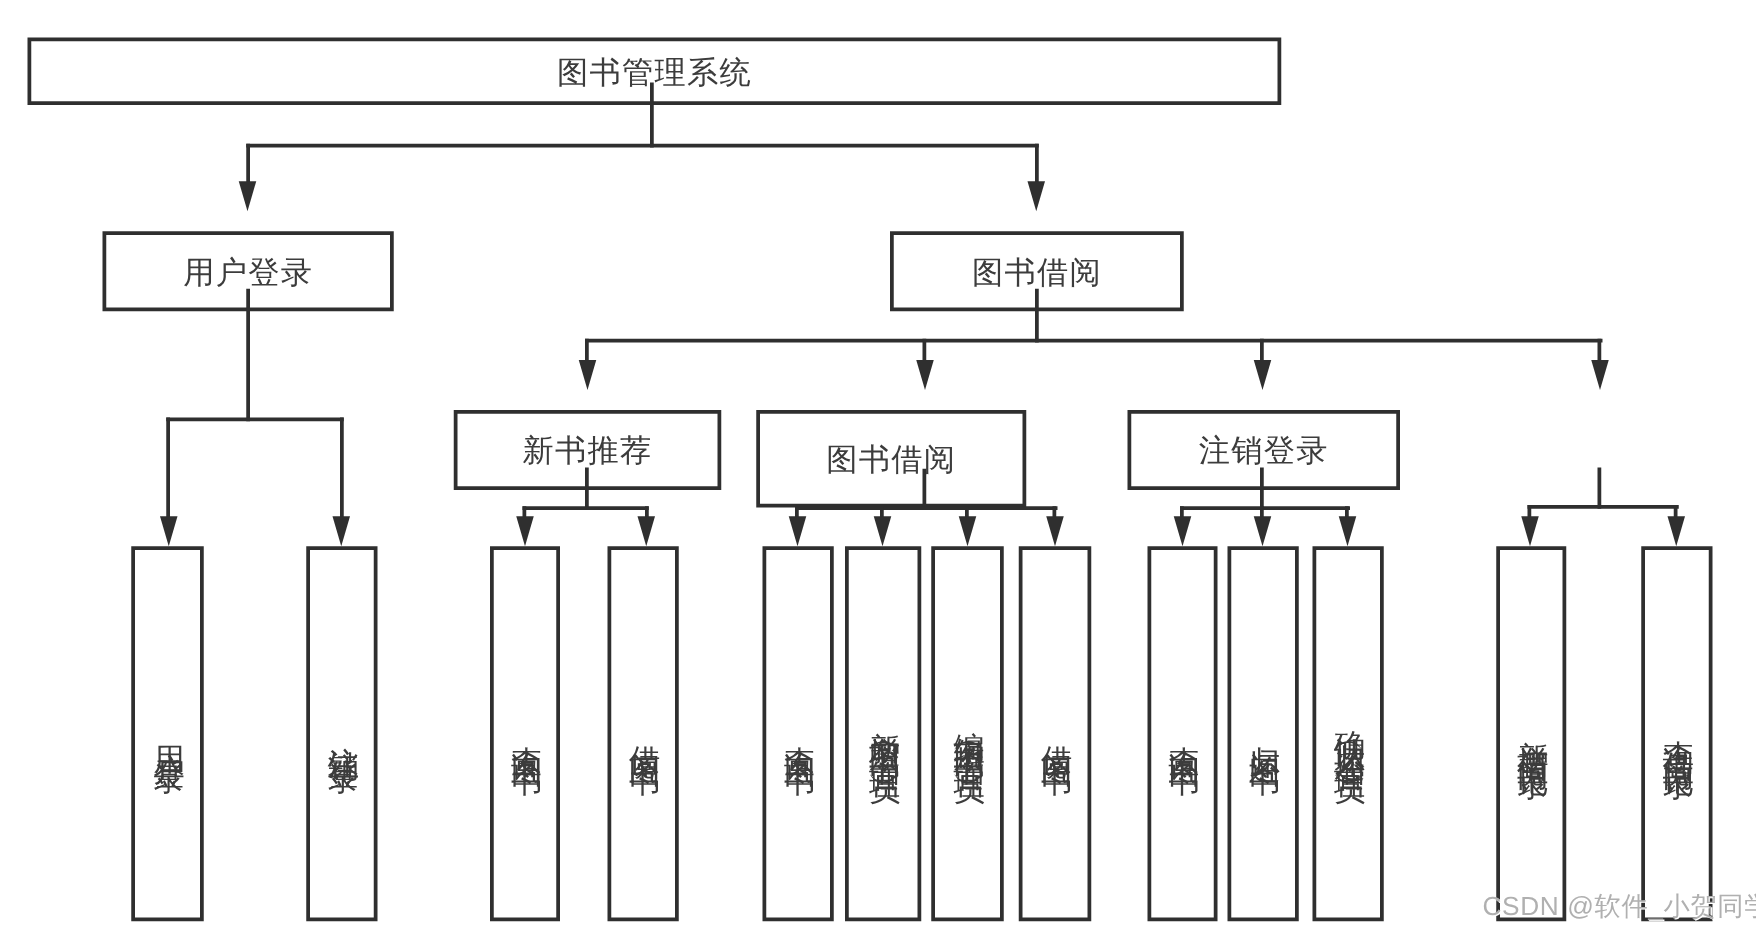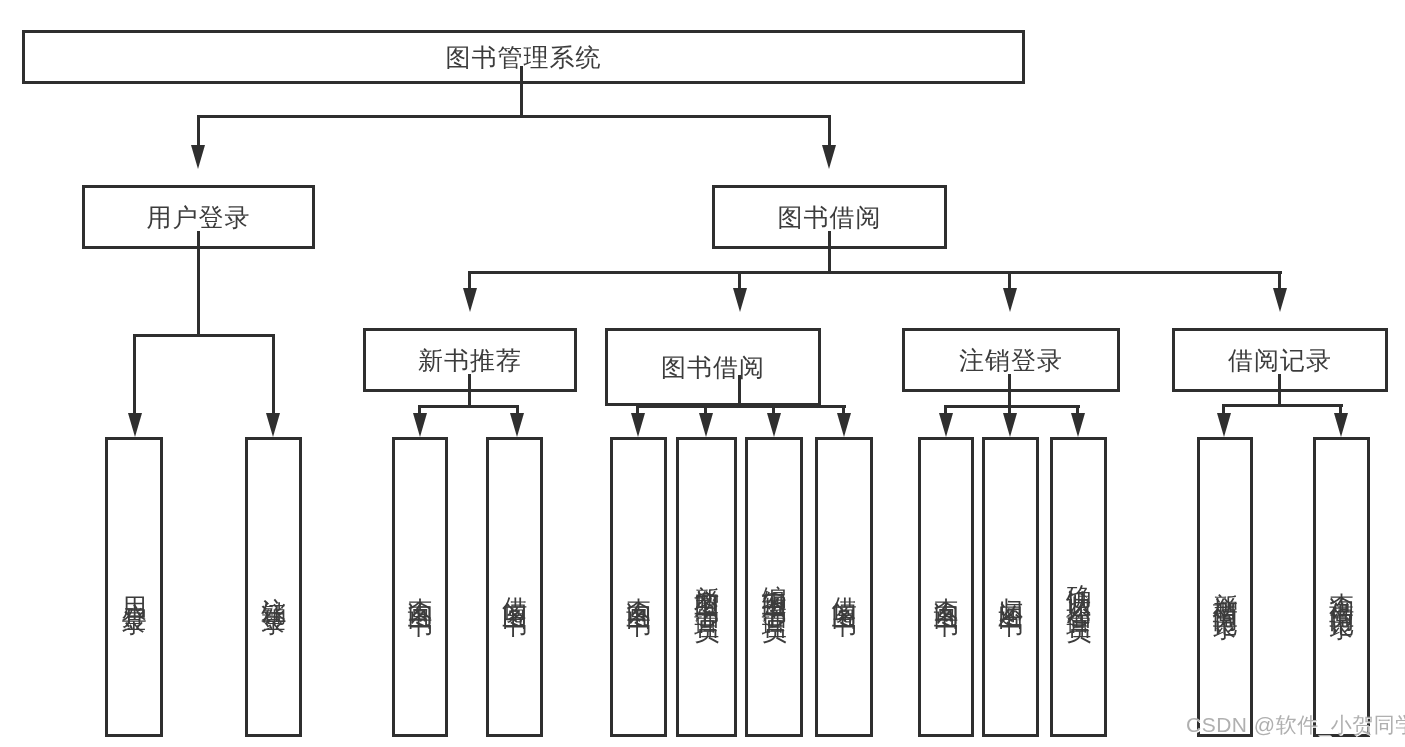--- a/index.html
+++ b/index.html
@@ -70,21 +70,20 @@
   <div class="vl" style="left:738px;top:271px;height:20px"></div>
   <div class="arrow" style="left:733px;top:288px"></div>
   <div class="vl" style="left:1008px;top:271px;height:20px"></div>
   <div class="arrow" style="left:1003px;top:288px"></div>
   <div class="vl" style="left:1278px;top:271px;height:20px"></div>
   <div class="arrow" style="left:1273px;top:288px"></div>
 
   <div class="box" style="left:363px;top:312px;width:214px;height:64px">新书推荐</div>
   <div class="box" style="left:605px;top:312px;width:216px;height:78px">图书借阅</div>
   <div class="box" style="left:902px;top:312px;width:218px;height:64px">注销登录</div>
-  <div class="box" style="left:1172px;top:312px;width:216px;height:64px">借阅记录</div>
 
   <div class="vl" style="left:468px;top:374px;height:34px"></div>
   <div class="hl" style="left:418px;top:405px;width:101px"></div>
   <div class="vl" style="left:418px;top:405px;height:12px"></div>
   <div class="arrow" style="left:413px;top:413px"></div>
   <div class="vl" style="left:516px;top:405px;height:12px"></div>
   <div class="arrow" style="left:510px;top:413px"></div>
 
   <div class="vl" style="left:738px;top:375px;height:33px"></div>
   <div class="hl" style="left:636px;top:405px;width:210px"></div>

